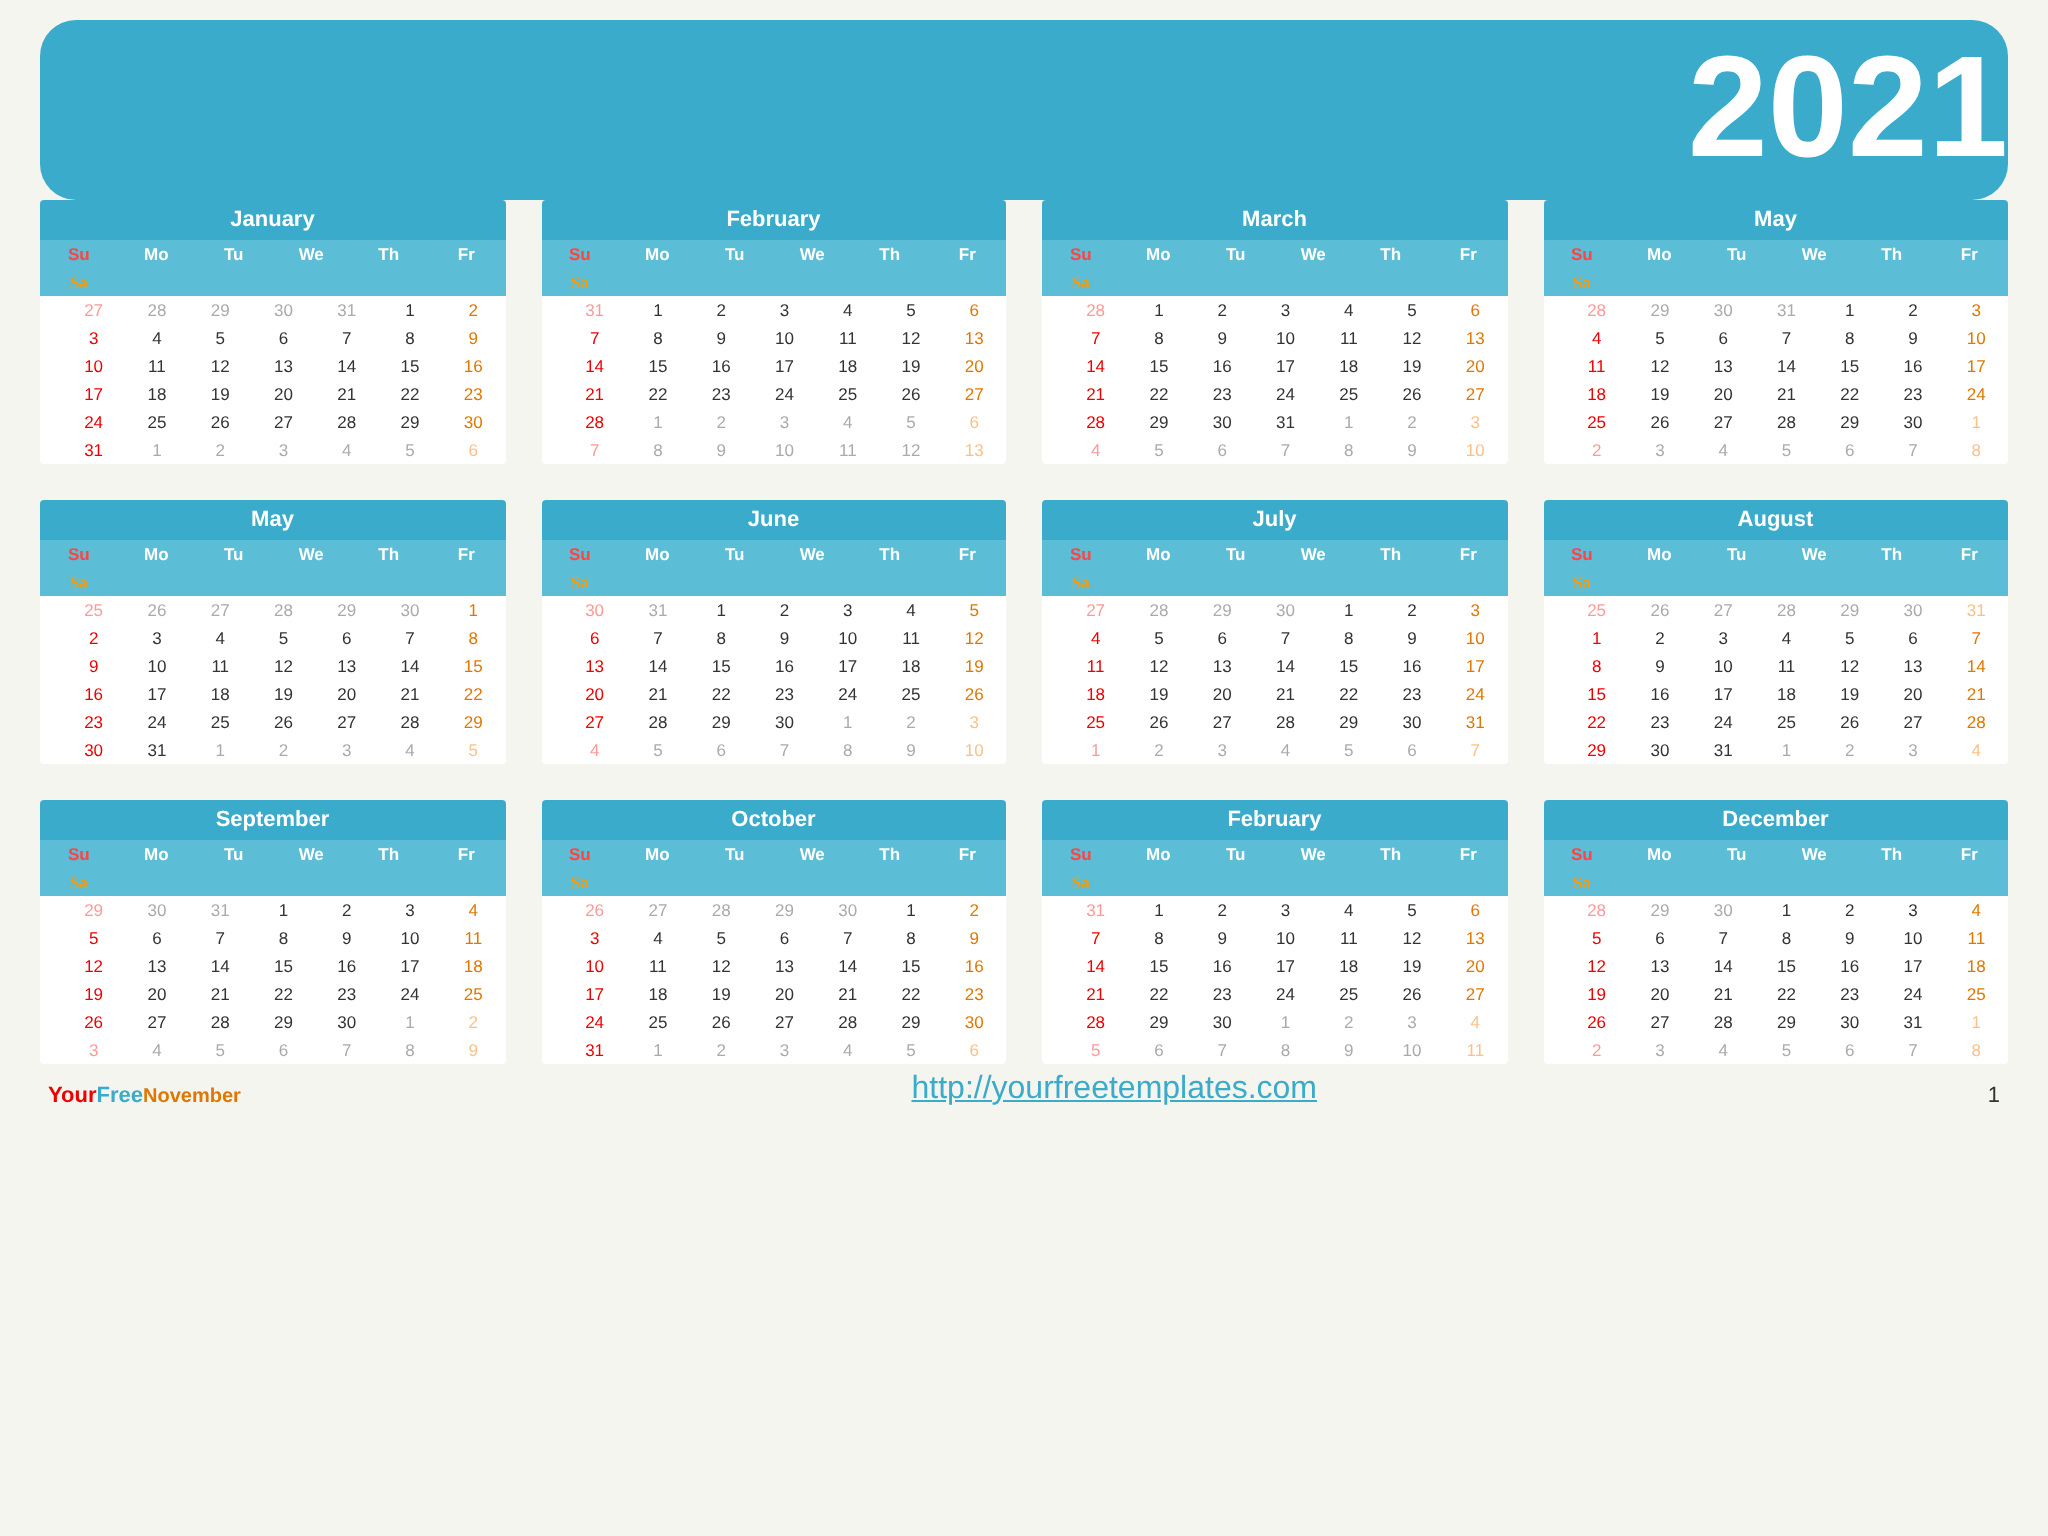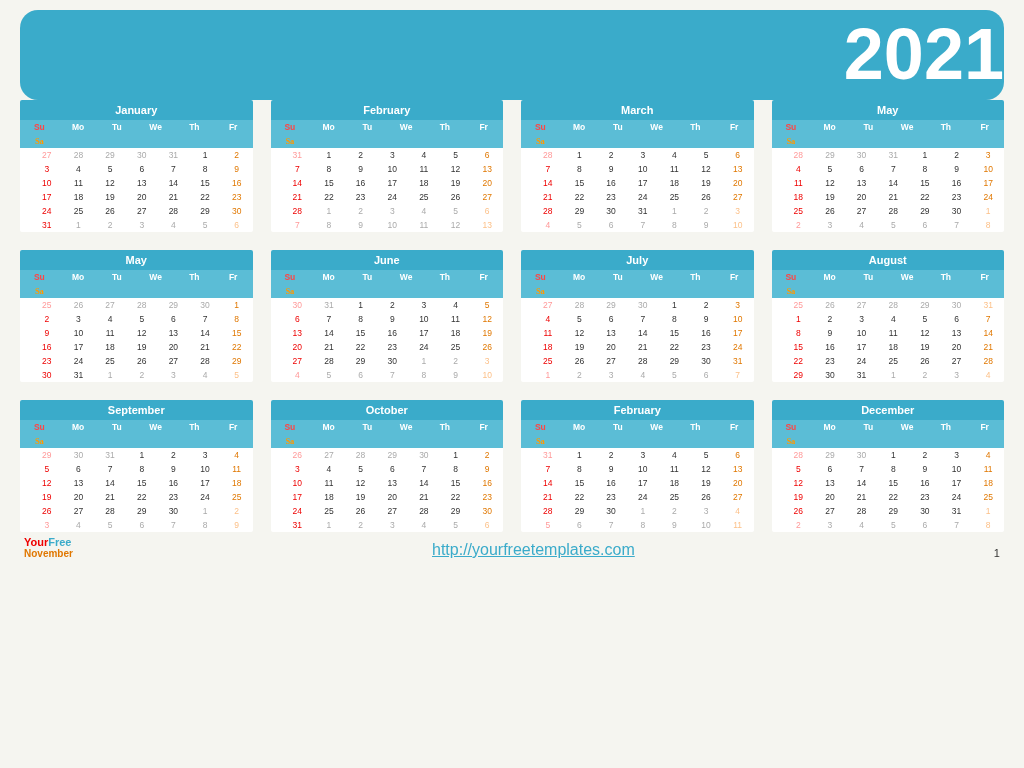--- a/index.html
+++ b/index.html
@@ -80,22 +80,23 @@
     .footer {
       display: flex;
       justify-content: space-between;
       align-items: flex-end;
       width: 100%;
       margin-top: 4px;
       padding: 0 4px;
     }
     .logo {
       display: flex;
-      flex-direction: column;
+      flex-direction: row;
       font-size: 9px;
+      align-items: center;
     }
     .logo-your { color: #e00; font-weight: bold; font-size: 11px; }
     .logo-free { color: #3aabca; font-weight: bold; font-size: 11px; }
     .logo-templates { color: #e07700; font-weight: bold; font-size: 10px; }
     .footer-url { font-size: 16px; color: #3aabca; text-decoration: underline; }
     .footer-page { font-size: 11px; color: #333; }
   </style>
 </head>
 <body>
 

